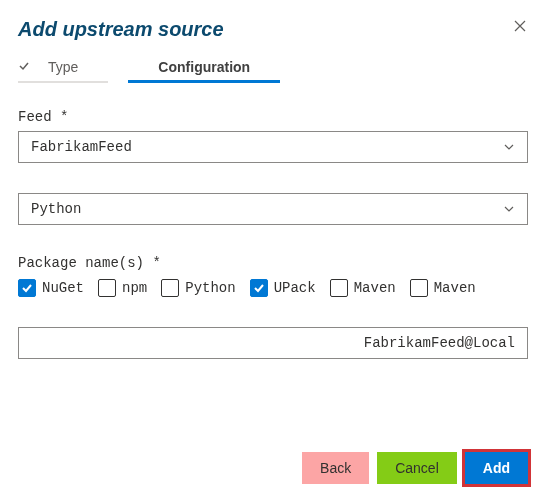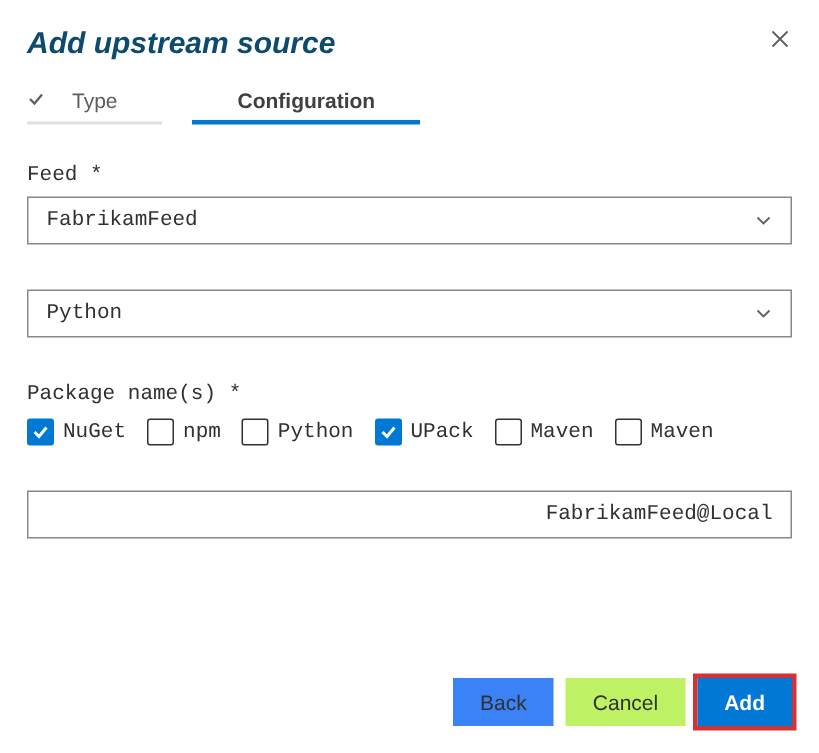--- a/index.html
+++ b/index.html
@@ -37,22 +37,22 @@
     .pkgrow { display:flex; flex-wrap:wrap; gap:14px; margin-top:8px; }
     .cb { display:flex; align-items:center; gap:6px; cursor:pointer; }
     .box {
       width:18px; height:18px; border:1px solid #323130; border-radius:2px;
       display:flex; align-items:center; justify-content:center; background:#fff;
       flex-shrink:0;
     }
     .box.checked { background:#0078d4; border-color:#0078d4; }
     .box.checked svg { width:12px; height:12px; color:#fff; }
     .footer { position:absolute; right:18px; bottom:18px; display:flex; gap:8px; }
-    .btn { height:32px; padding:0 18px; border:none; background:#3b82f6; color:#323130; font-size:14px; cursor:pointer; }
-    .btn.secondary { background:#bef264; }
+    .btn { height:32px; padding:0 18px; border:none; background:#fca5a5; color:#323130; font-size:14px; cursor:pointer; }
+    .btn.secondary { background:#84cc16; }
     .btn.primary { background:#0078d4; color:#fff; font-weight:600; }
     .btn.primary.hl { outline:3px solid #d13438; outline-offset:0; }
   </style>
 </head>
 <body>
 
 <div class="header">
   <div class="title">Add upstream source</div>
   <div class="close">
     <svg viewBox="0 0 12 12" stroke="currentColor" stroke-width="1.2" fill="none">

